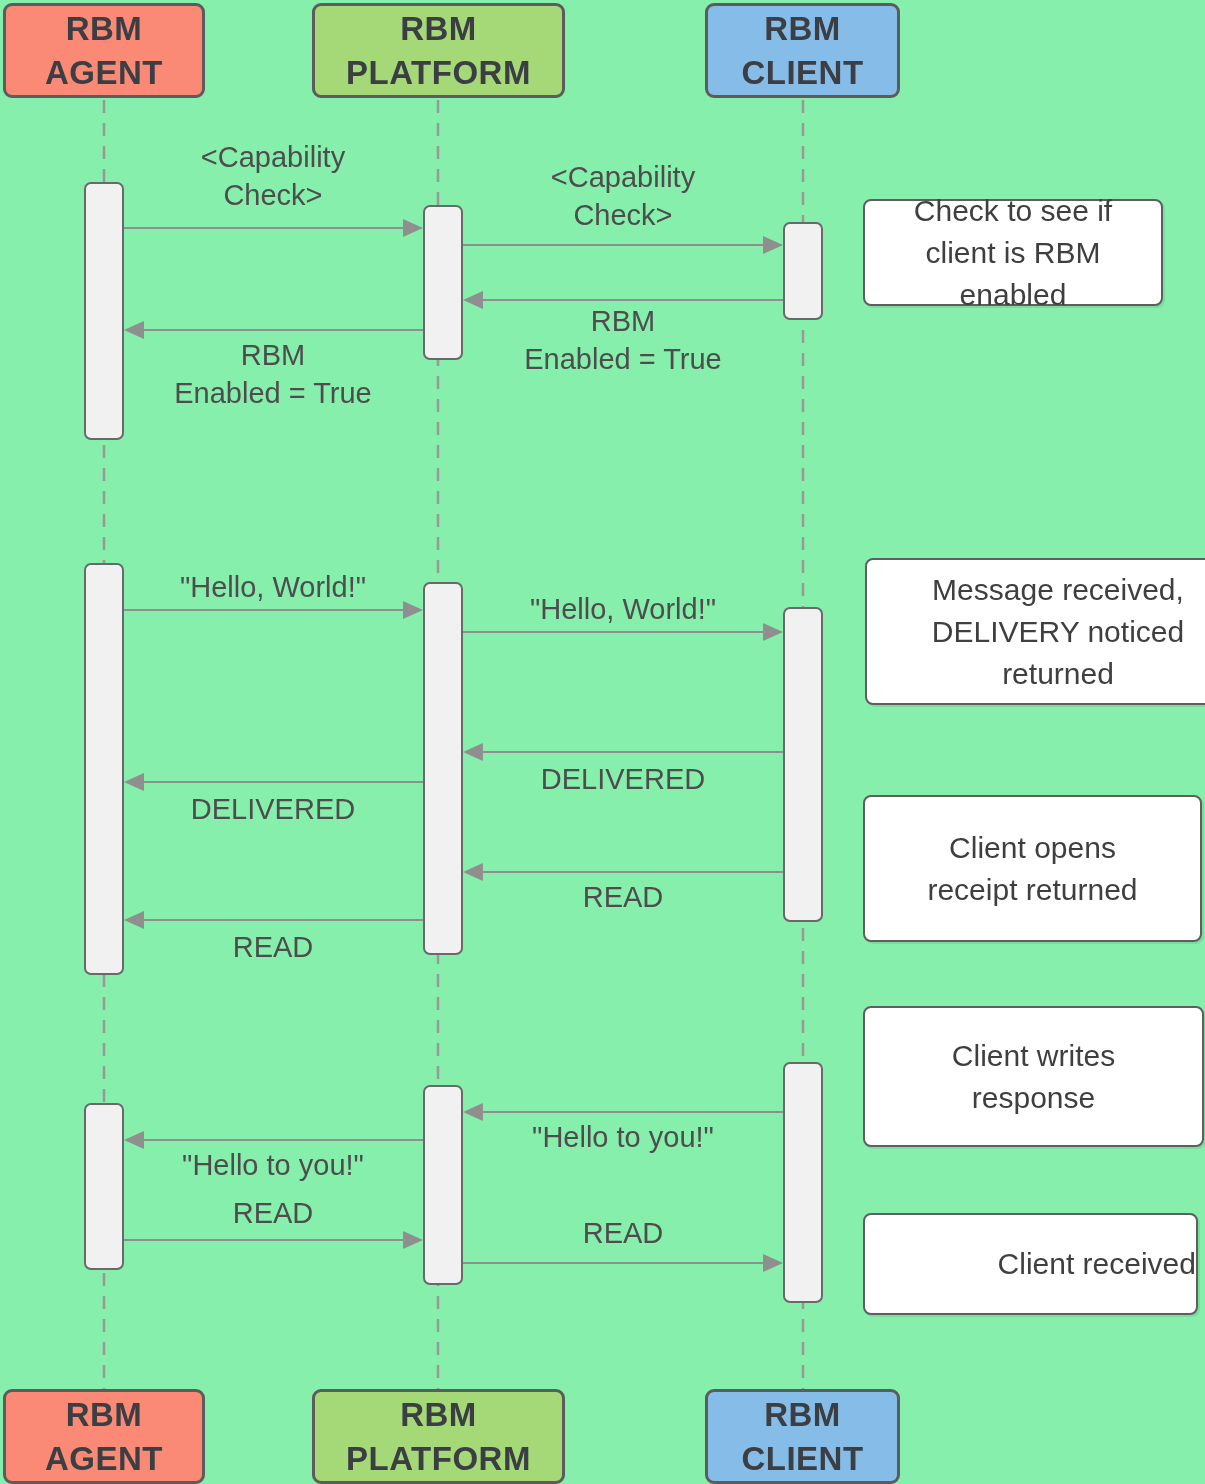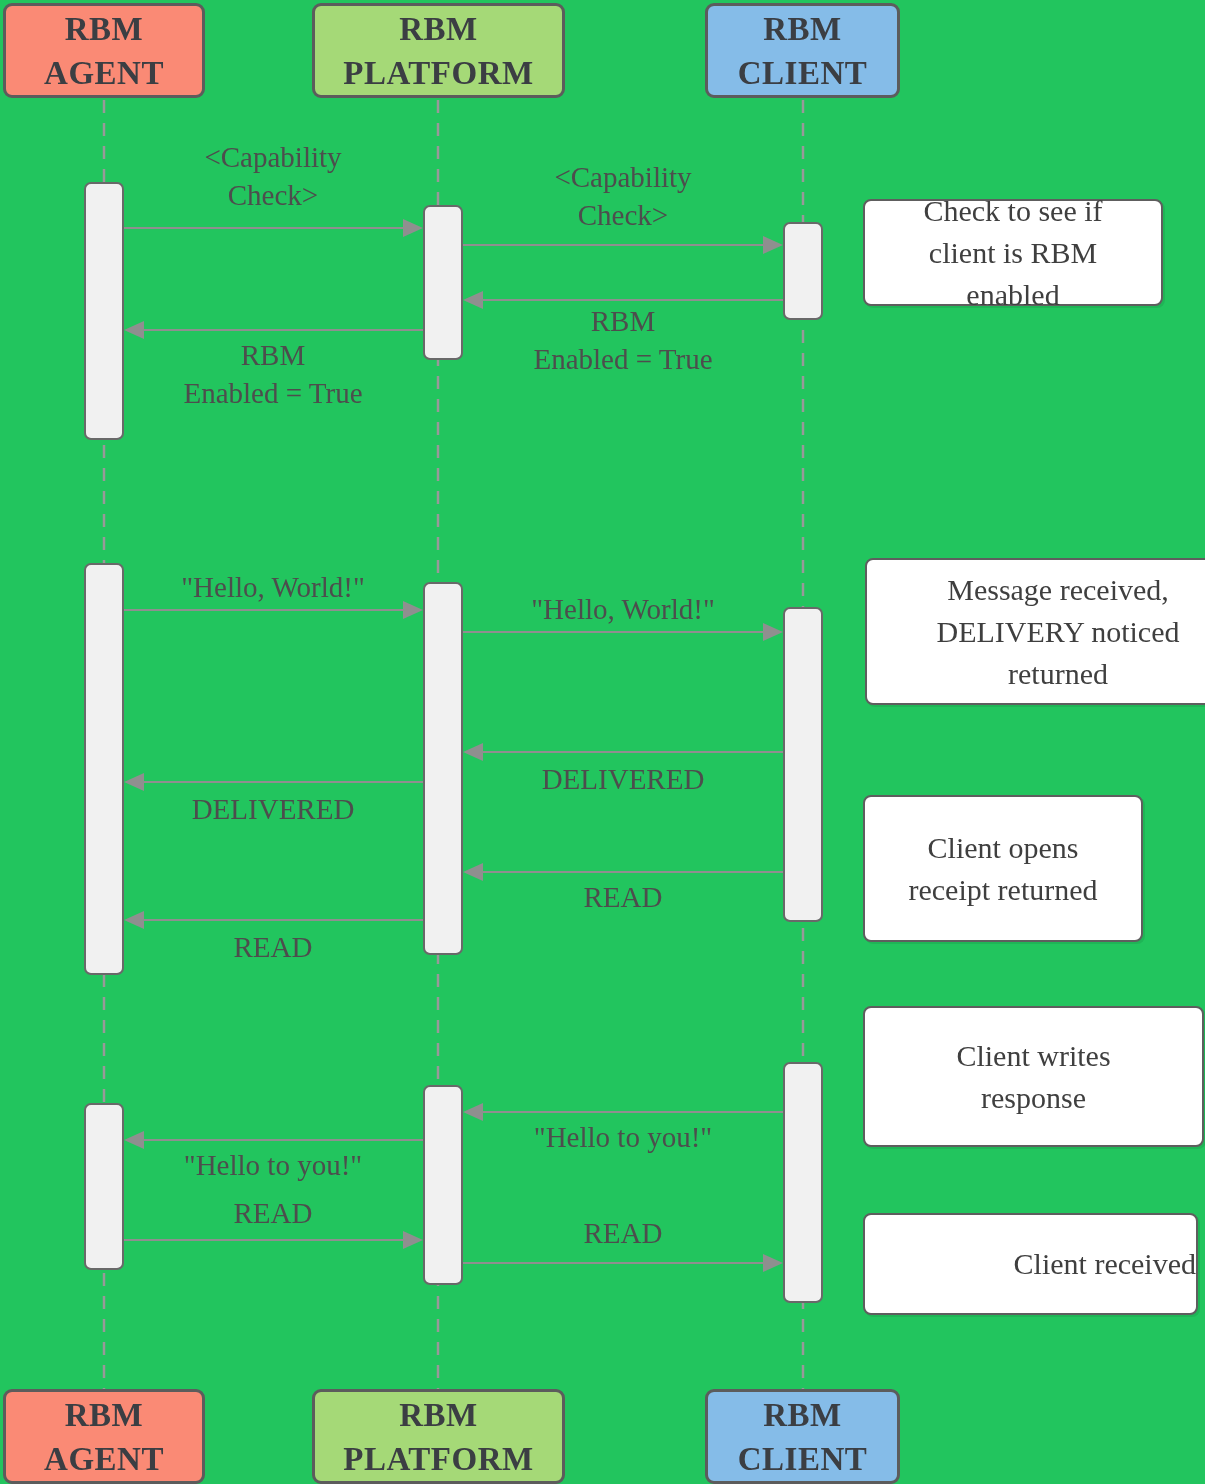--- a/index.html
+++ b/index.html
@@ -1,18 +1,18 @@
 <!DOCTYPE html>
 <html><head>
 <meta charset="utf-8">
 <style>
   html,body{margin:0;padding:0;background:#ffffff;}
   .canvas{
-    position:relative;width:1205px;height:1484px;background:#22c55e;overflow:hidden;
-    font-family:Liberation Serif, serif;
+    position:relative;width:1205px;height:1484px;background:#86efac;overflow:hidden;
+    font-family:Liberation Sans, sans-serif;
   }
   .layer{position:absolute;left:0;top:0;width:1205px;height:1484px;}
   svg.layer{pointer-events:none;}
   .actor-box{
     position:absolute;box-sizing:border-box;
     border:3px solid #5c5c5c;border-radius:9px;
     display:flex;flex-direction:column;align-items:center;justify-content:center;
     font-weight:bold;font-size:33px;line-height:44px;color:#3b3e43;text-align:center;
     letter-spacing:0.5px;
   }
@@ -78,21 +78,21 @@
       <div class="note-box" style="left: 863px; top: 199px; width: 300px; height: 107px;">
         <div>Check to see if</div>
         <div>client is RBM</div>
         <div>enabled</div>
       </div>
       <div class="note-box" style="left: 865px; top: 558px; width: 386px; height: 147px;">
         <div>Message received,</div>
         <div>DELIVERY noticed</div>
         <div>returned</div>
       </div>
-      <div class="note-box" style="left: 863px; top: 795px; width: 280px; height: 147px;">
+      <div class="note-box" style="left: 863px; top: 795px; width: 339px; height: 147px;">
         <div>Client opens</div>
         <div>receipt returned</div>
       </div>
       <div class="note-box" style="left: 863px; top: 1006px; width: 341px; height: 141px;">
         <div>Client writes</div>
         <div>response</div>
       </div>
       <div class="note-box" style="left: 863px; top: 1213px; width: 335px; height: 102px; align-items: flex-end;">
         <div>Client received</div>
       </div>

